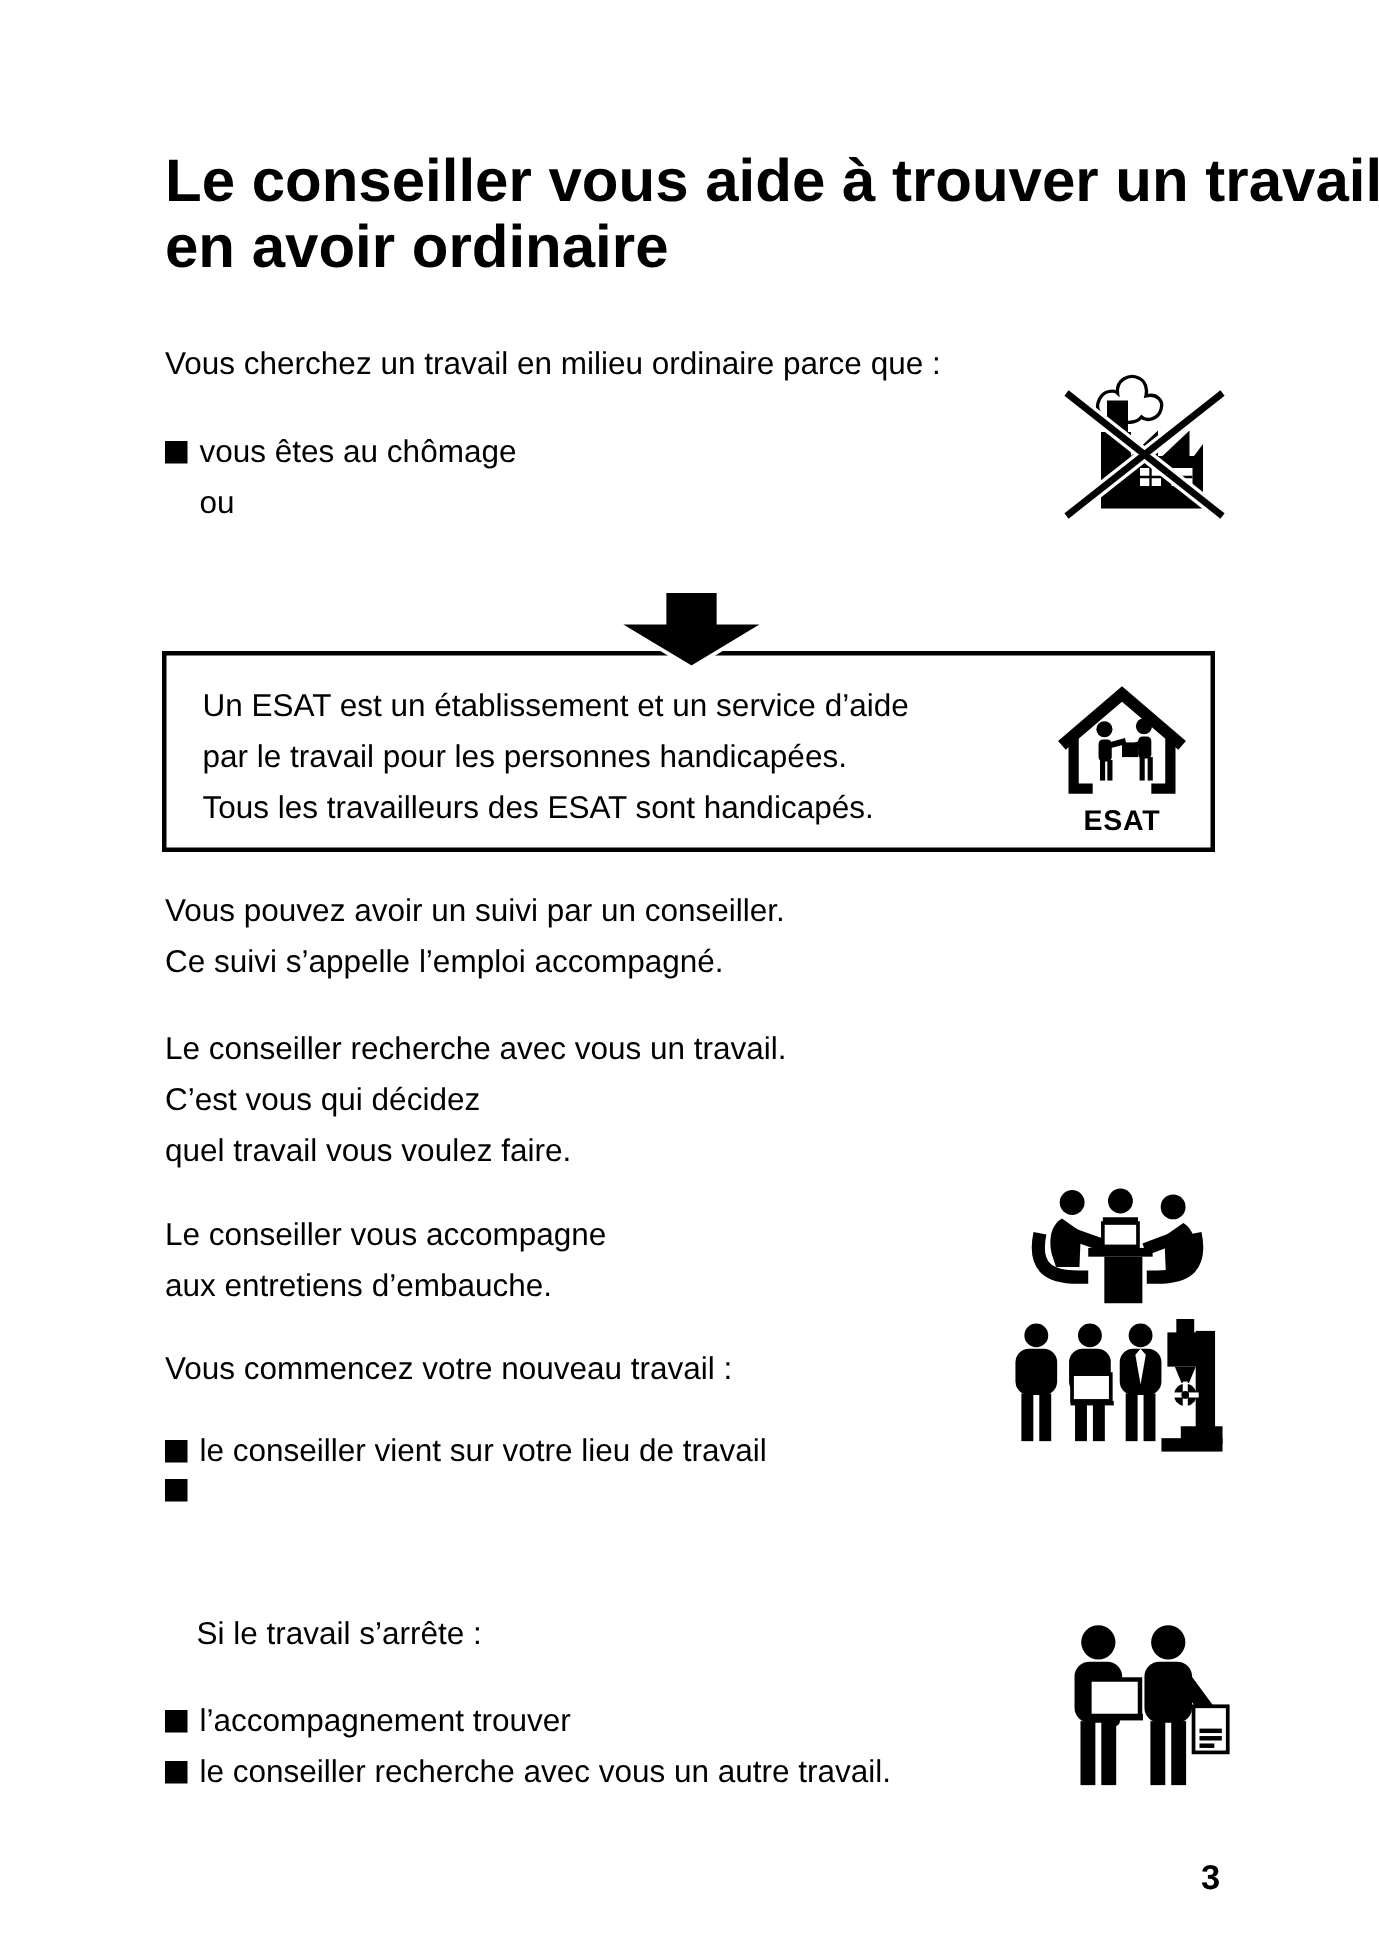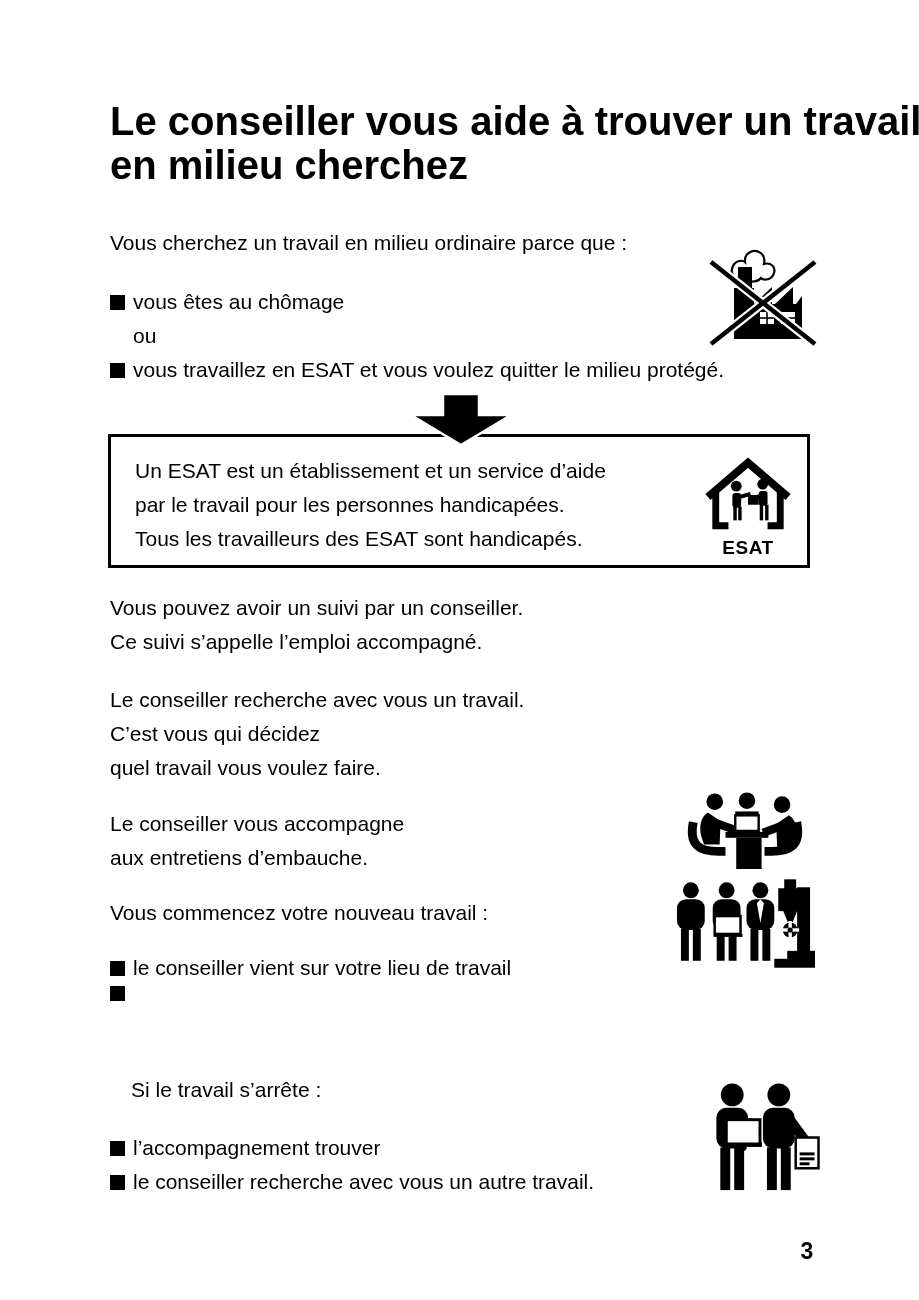--- a/index.html
+++ b/index.html
@@ -28,21 +28,21 @@
   .esat-icon-wrap { left:594px; top:19px; width:86px; text-align:center; }
   .esat-label { font-size:19px; font-weight:bold; letter-spacing:0.5px; margin-top:1px; }
   .page-num { left:792px; top:1238px; width:30px; font-size:23px; font-weight:bold; text-align:center; }
   svg { display:block; }
 </style>
 </head>
 <body>
 
 <div class="abs title">
   <div class="line">Le conseiller vous aide à trouver un travail</div>
-  <div class="line">en milieu cherchez</div>
+  <div class="line">en avoir ordinaire</div>
 </div>
 
 <div class="abs body-text line" style="left:110px; top:226px;">Vous cherchez un travail en milieu ordinaire parce que :</div>
 
 <div class="abs" style="left:706px; top:242px;">
   <svg width="113" height="106" viewBox="0 0 113 106">
     <path d="M40,37 c-11,2 -17,-5 -13,-13 c3,-6 10,-6 12,-4 c-1,-9 8,-13 14,-10 c5,2 6,8 5,12 c7,-2 12,3 10,9 c-2,7 -10,8 -13,5 c-3,4 -11,5 -15,1 z" fill="#fff" stroke="#000" stroke-width="2.2"></path>
     <rect x="32" y="25" width="14" height="25" fill="#000"></rect>
     <rect x="28" y="62" width="68" height="35" fill="#000"></rect>
     <rect x="28" y="46" width="20" height="18" fill="#000"></rect>
@@ -63,24 +63,20 @@
     <line x1="109" y1="20" x2="5" y2="102" stroke="#000" stroke-width="4.5"></line>
   </svg>
 </div>
 
 <div class="abs body-text" style="left:110px; top:285px;">
   <div class="line bullet-line">
     <span class="sq"></span>
     <span>vous êtes au chômage</span>
   </div>
   <div class="line indent">ou</div>
-  <div class="line bullet-line">
-    <span class="sq"></span>
-    <span>vous travaillez en ESAT et vous voulez quitter le milieu protégé.</span>
-  </div>
 </div>
 
 <div class="abs esat-box body-text">
   <div class="line">Un ESAT est un établissement et un service d’aide</div>
   <div class="line">par le travail pour les personnes handicapées.</div>
   <div class="line">Tous les travailleurs des ESAT sont handicapés.</div>
   <div class="abs esat-icon-wrap">
     <svg width="86" height="74" viewBox="0 0 88 74" style="margin:0 auto;">
       <path d="M3,41 L44,6 L85,41" fill="none" stroke="#000" stroke-width="8" stroke-linejoin="miter"></path>
       <path d="M24,70.5 H11 V34" fill="none" stroke="#000" stroke-width="7"></path>

